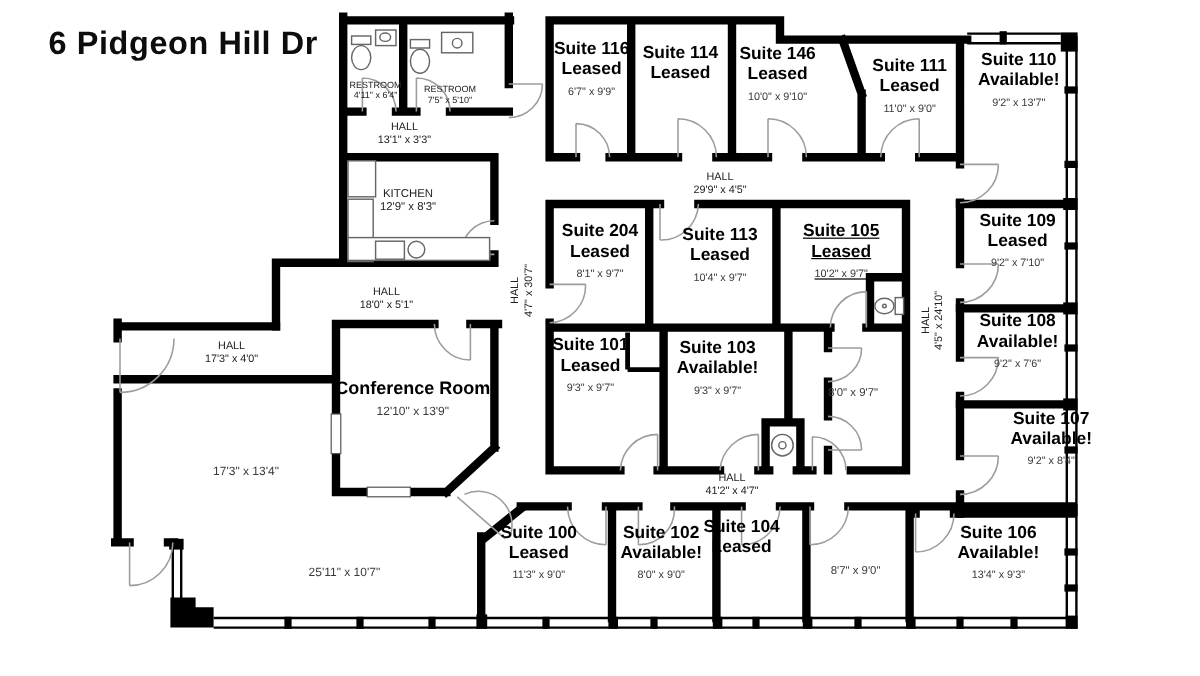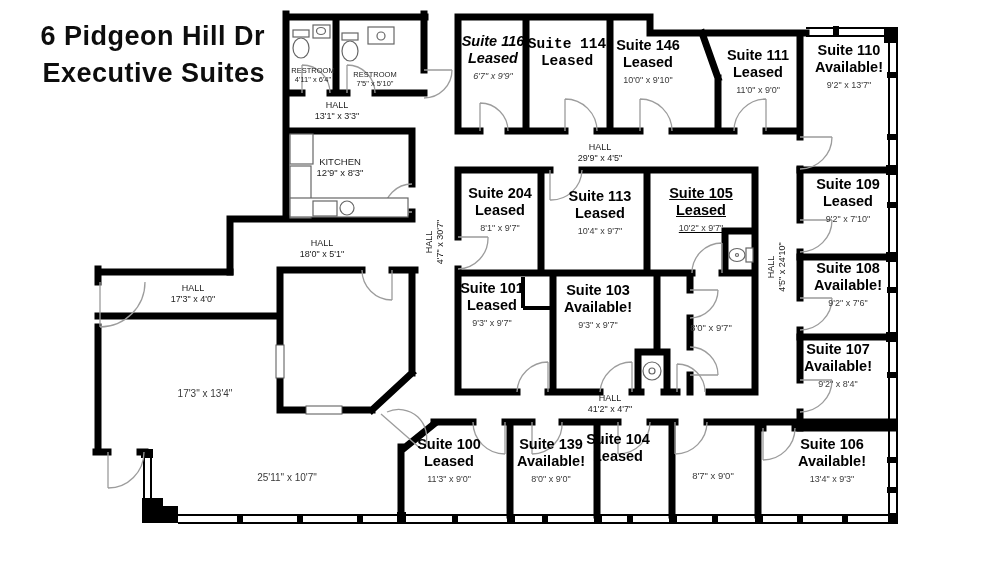--- a/index.html
+++ b/index.html
@@ -160,21 +160,20 @@
     <rect x="746" y="248" width="7" height="14"></rect>
     <ellipse cx="737" cy="255" rx="8" ry="6.5"></ellipse>
     <circle cx="737" cy="255" r="1.5"></circle>
     <circle cx="652" cy="371" r="9"></circle>
     <circle cx="652" cy="371" r="3"></circle>
   </g>
 </svg>
 
   <div class="lbl title" style="left:25px;top:18px;width:240px;">
     <div>6 Pidgeon Hill Dr</div>
-    <div>Executive Suites</div>
   </div>
 
   <div class="lbl" style="left:280px;top:66px;width:66px;">
     <div class="tiny-name">RESTROOM</div>
     <div class="tiny-dims">4'11" x 6'4"</div>
   </div>
   <div class="lbl" style="left:341px;top:70px;width:68px;">
     <div class="tiny-name">RESTROOM</div>
     <div class="tiny-dims">7'5" x 5'10"</div>
   </div>
@@ -204,26 +203,26 @@
   </div>
   <div class="lbl vert" style="left:385px;top:231px;width:100px;">
     <div class="hall-name">HALL</div>
     <div class="hall-dims">4'7" x 30'7"</div>
   </div>
   <div class="lbl vert" style="left:727px;top:256px;width:100px;">
     <div class="hall-name">HALL</div>
     <div class="hall-dims">4'5" x 24'10"</div>
   </div>
 
-  <div class="lbl" style="left:447px;top:33px;width:92px;font-style:italic;">
+  <div class="lbl" style="left:447px;top:33px;width:92px;">
     <div class="room-name">Suite 116</div>
     <div class="room-name">Leased</div>
     <div class="room-dims">6'7" x 9'9"</div>
   </div>
-  <div class="lbl" style="left:522px;top:36px;width:90px;font-family:Liberation Mono, monospace;">
+  <div class="lbl" style="left:522px;top:36px;width:90px;">
     <div class="room-name">Suite 114</div>
     <div class="room-name">Leased</div>
   </div>
   <div class="lbl" style="left:598px;top:37px;width:100px;">
     <div class="room-name">Suite 146</div>
     <div class="room-name">Leased</div>
     <div class="room-dims">10'0" x 9'10"</div>
   </div>
   <div class="lbl" style="left:708px;top:47px;width:100px;">
     <div class="room-name">Suite 111</div>
@@ -254,47 +253,51 @@
   <div class="lbl" style="left:798px;top:176px;width:100px;">
     <div class="room-name">Suite 109</div>
     <div class="room-name">Leased</div>
     <div class="room-dims">9'2" x 7'10"</div>
   </div>
   <div class="lbl" style="left:798px;top:260px;width:100px;">
     <div class="room-name">Suite 108</div>
     <div class="room-name">Available!</div>
     <div class="room-dims">9'2" x 7'6"</div>
   </div>
-  <div class="lbl" style="left:798px;top:341px;width:80px;">
+  <div class="lbl" style="left:836px;top:341px;width:80px;">
     <div class="room-name">Suite 107</div>
     <div class="room-name">Available!</div>
     <div class="room-dims">9'2" x 8'4"</div>
   </div>
   <div class="lbl" style="left:442px;top:280px;width:100px;">
     <div class="room-name">Suite 101</div>
     <div class="room-name">Leased</div>
     <div class="room-dims">9'3" x 9'7"</div>
   </div>
   <div class="lbl" style="left:550px;top:282px;width:96px;">
     <div class="room-name">Suite 103</div>
     <div class="room-name">Available!</div>
     <div class="room-dims">9'3" x 9'7"</div>
   </div>
   <div class="lbl dims-only" style="left:661px;top:322px;width:100px;">8'0" x 9'7"</div>
 
+  <div class="lbl" style="left:269px;top:315px;width:150px;">
+    <div class="big-name">Conference Room</div>
+    <div class="big-dims">12'10" x 13'9"</div>
+  </div>
   <div class="lbl dims-only" style="left:145px;top:388px;width:120px;font-size:10px;">17'3" x 13'4"</div>
   <div class="lbl dims-only" style="left:227px;top:472px;width:120px;font-size:10px;">25'11" x 10'7"</div>
 
   <div class="lbl" style="left:399px;top:436px;width:100px;">
     <div class="room-name">Suite 100</div>
     <div class="room-name">Leased</div>
     <div class="room-dims">11'3" x 9'0"</div>
   </div>
   <div class="lbl" style="left:501px;top:436px;width:100px;">
-    <div class="room-name">Suite 139</div>
+    <div class="room-name">Suite 102</div>
     <div class="room-name">Available!</div>
     <div class="room-dims">8'0" x 9'0"</div>
   </div>
   <div class="lbl" style="left:568px;top:431px;width:100px;">
     <div class="room-name">Suite 104</div>
     <div class="room-name">Leased</div>
   </div>
   <div class="lbl dims-only" style="left:663px;top:470px;width:100px;">8'7" x 9'0"</div>
   <div class="lbl" style="left:782px;top:436px;width:100px;">
     <div class="room-name">Suite 106</div>

